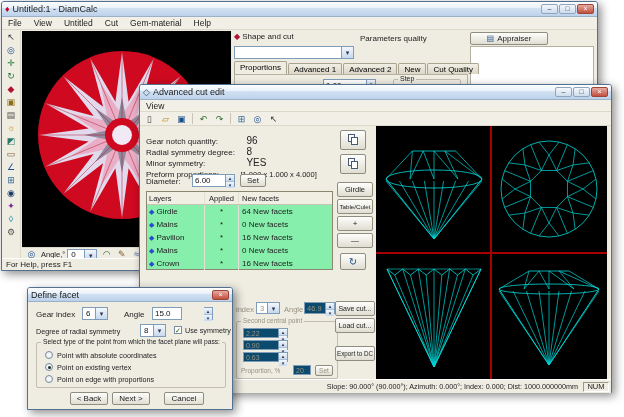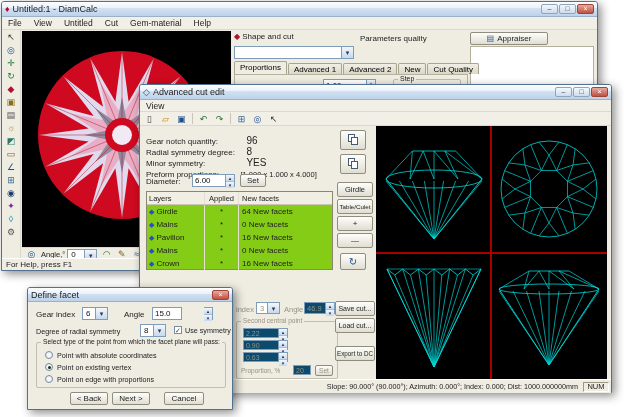--- a/index.html
+++ b/index.html
@@ -61,21 +61,21 @@
   .tabs { display:flex; align-items:flex-end; height:13px; }
   .tab { font-size:8px; padding:1px 5px 0; border:1px solid #a8a490; border-bottom:none;
          background:linear-gradient(#f1eee4,#dbd7c8); border-radius:2px 2px 0 0;
          margin-right:1px; height:11px; white-space:nowrap; }
   .tab.active { background:#efece2; height:13px; }
 
   .groupbox { position:absolute; border:1px solid #c2bdae; border-radius:2px; }
   .grouplabel { position:absolute; top:-5px; left:4px; background:#efece2;
                 padding:0 2px; font-size:7px; color:#222; white-space:nowrap; }
 
-  .tbl { position:absolute; font-size:8px; color:#222; background:#84cc16;
+  .tbl { position:absolute; font-size:8px; color:#222; background:#86efac;
          border:1px solid #8a8670; }
   .trow { display:flex; height:13px; align-items:center; }
   .trow.hd { background:#f1eee4; border-bottom:1px solid #c8c4b4; font-size:7.5px; }
   .c1 { width:58px; padding-left:2px; display:flex; align-items:center; gap:2px;
         border-right:1px solid #e4e1d4; height:100%; }
   .c2 { width:34px; text-align:center; border-right:1px solid #e4e1d4; height:100%;
         line-height:13px; }
   .c3 { flex:1; padding-left:3px; white-space:nowrap; overflow:hidden; }
   .bullet { color:#2b4bc8; font-style:normal; font-size:7px; line-height:1; }
 

